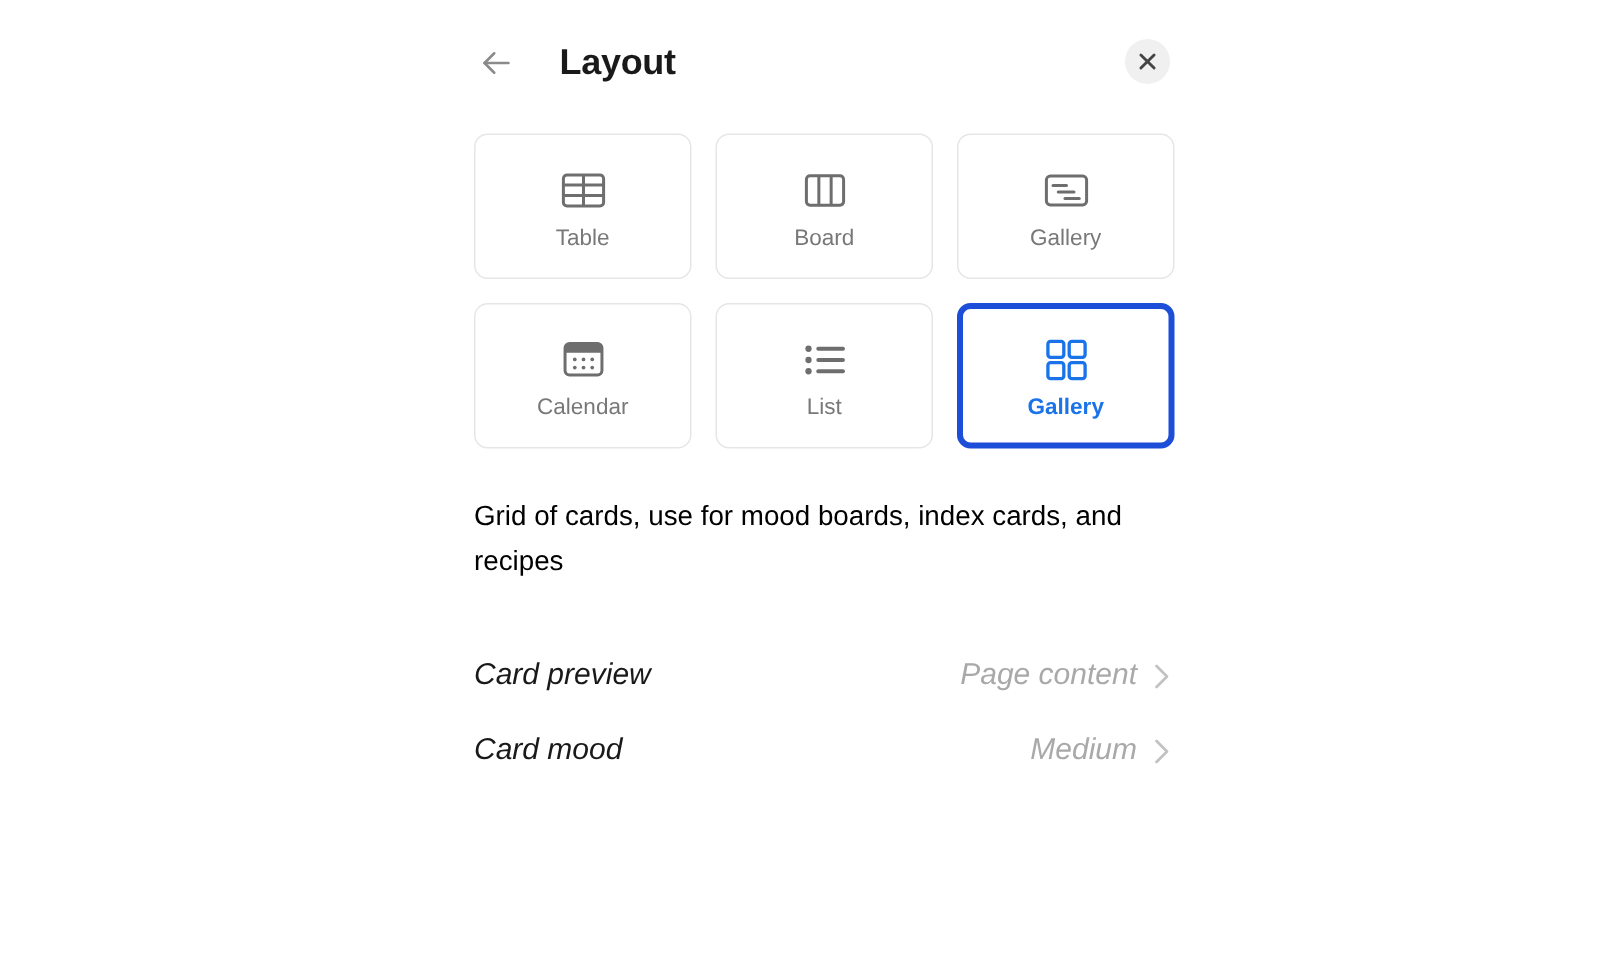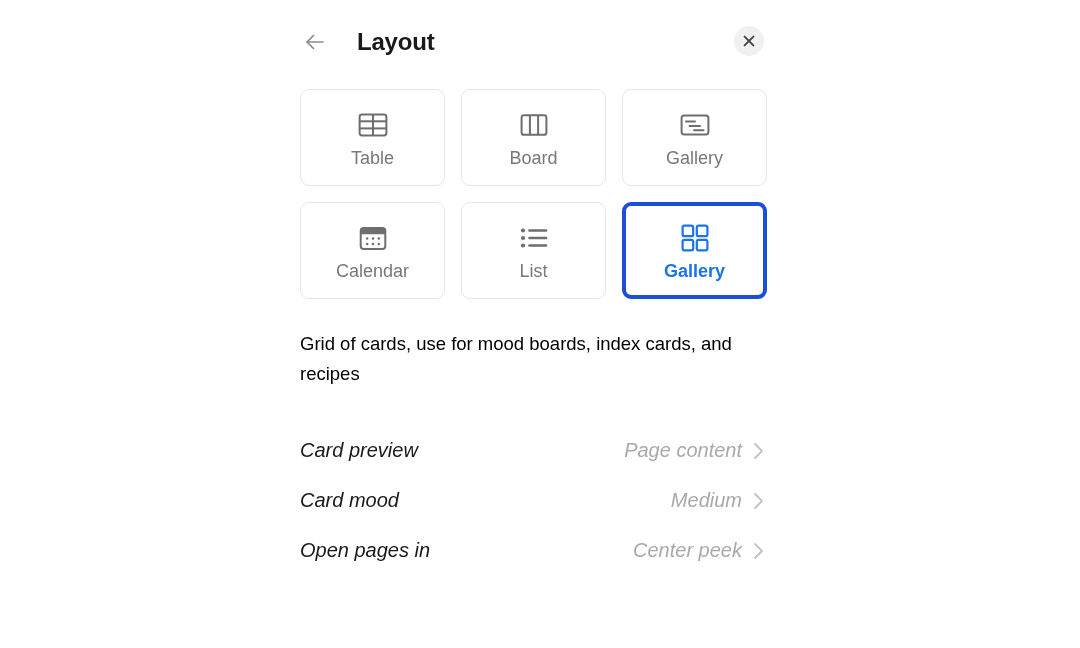--- a/index.html
+++ b/index.html
@@ -10,21 +10,21 @@
   body {
     width: 1080px;
     height: 648px;
     font-family: "Liberation Sans", sans-serif;
     -webkit-font-smoothing: antialiased;
     overflow: hidden;
   }
 
   .panel {
     position: absolute;
-    left: 300px;
+    left: 316px;
     top: 0;
     width: 464px;
     height: 648px;
   }
 
   
   .header {
     position: relative;
     height: 82px;
     display: flex;
@@ -90,21 +90,21 @@
   }
   .opt-icon {
     height: 34px;
     display: flex;
     align-items: center;
     justify-content: center;
   }
   .opt-icon svg { display: block; }
   .opt-label {
     margin-top: 7px;
-    font-size: 18px;
+    font-size: 15px;
     color: #787878;
     line-height: 1;
   }
   .opt-card.selected .opt-label {
     color: #1a73e8;
   }
 
   
   .description {
     margin-top: 30px;
@@ -301,26 +301,15 @@
         <div class="row-value">Medium</div>
         <span class="chev">
           <svg width="11" height="18" viewBox="0 0 11 18" fill="none" stroke="#c2c2c2" stroke-width="1.8" stroke-linecap="round" stroke-linejoin="round">
             <polyline points="2,2 9,9 2,16"></polyline>
           </svg>
         </span>
       </div>
     </div>
 
 
-    <div class="row">
-      <div class="row-label">Open pages in</div>
-      <div class="row-right">
-        <div class="row-value">Center peek</div>
-        <span class="chev">
-          <svg width="11" height="18" viewBox="0 0 11 18" fill="none" stroke="#c2c2c2" stroke-width="1.8" stroke-linecap="round" stroke-linejoin="round">
-            <polyline points="2,2 9,9 2,16"></polyline>
-          </svg>
-        </span>
-      </div>
-    </div>
 
   </div>
 </div>
 
 </body></html>

